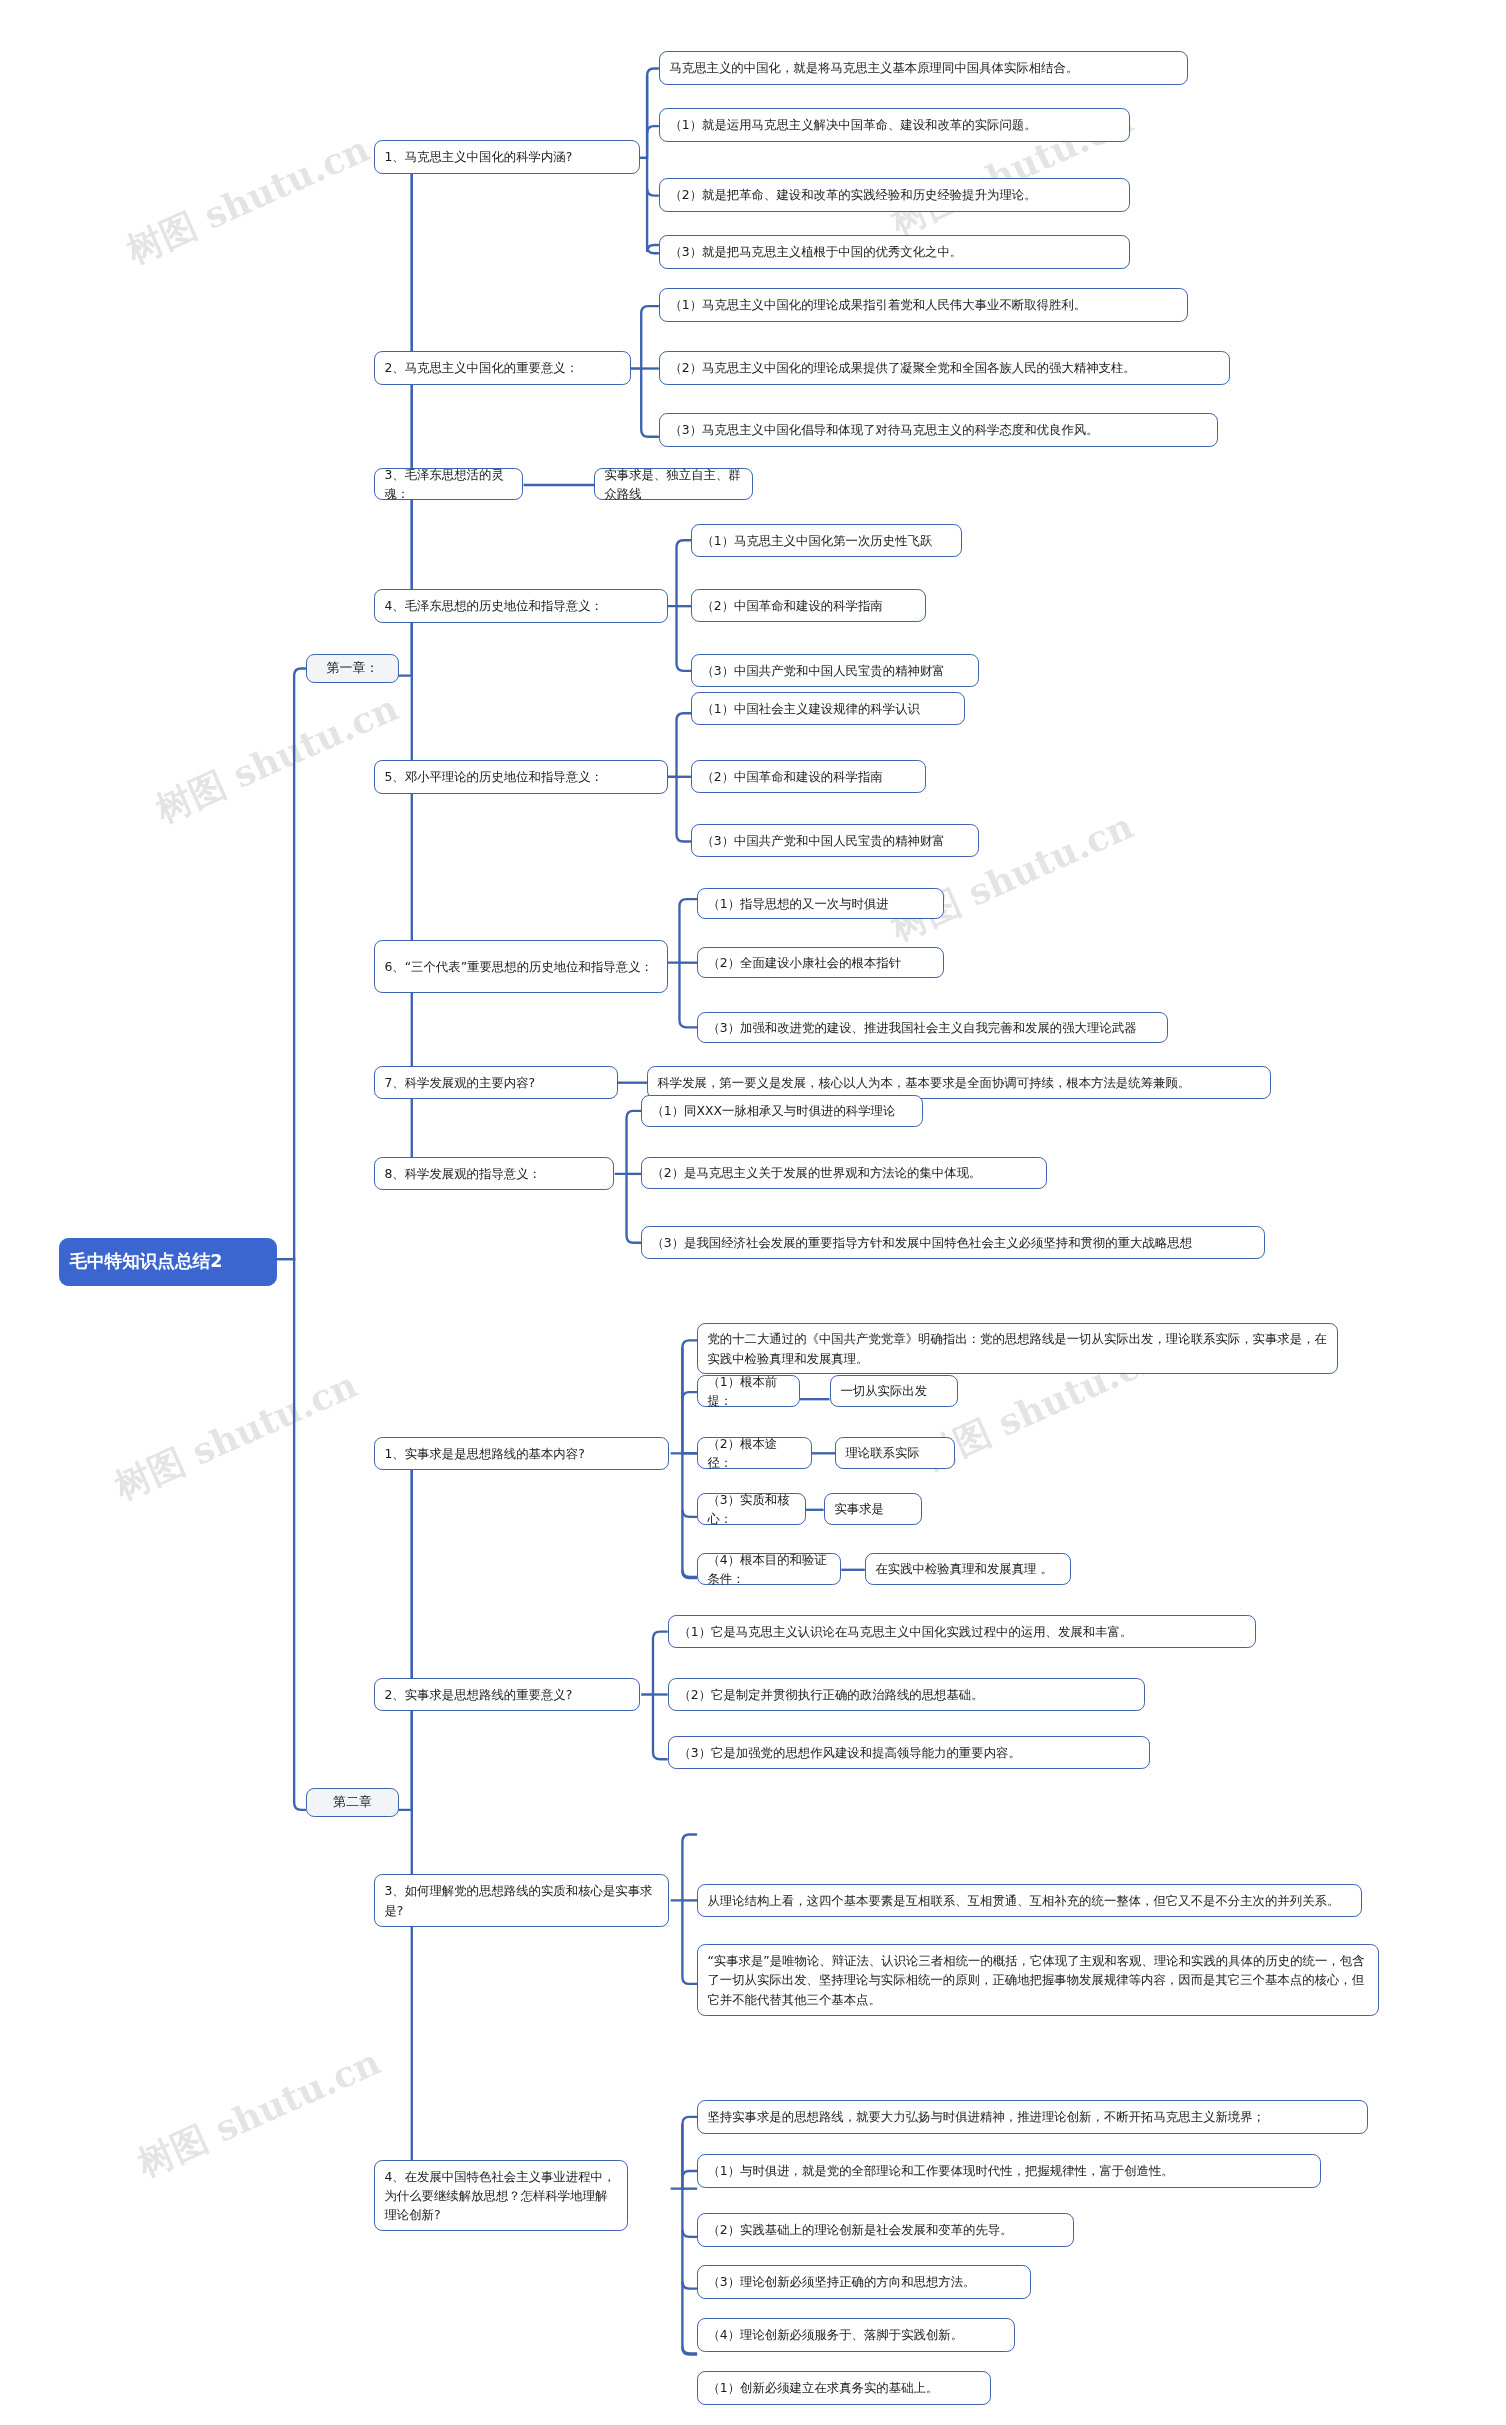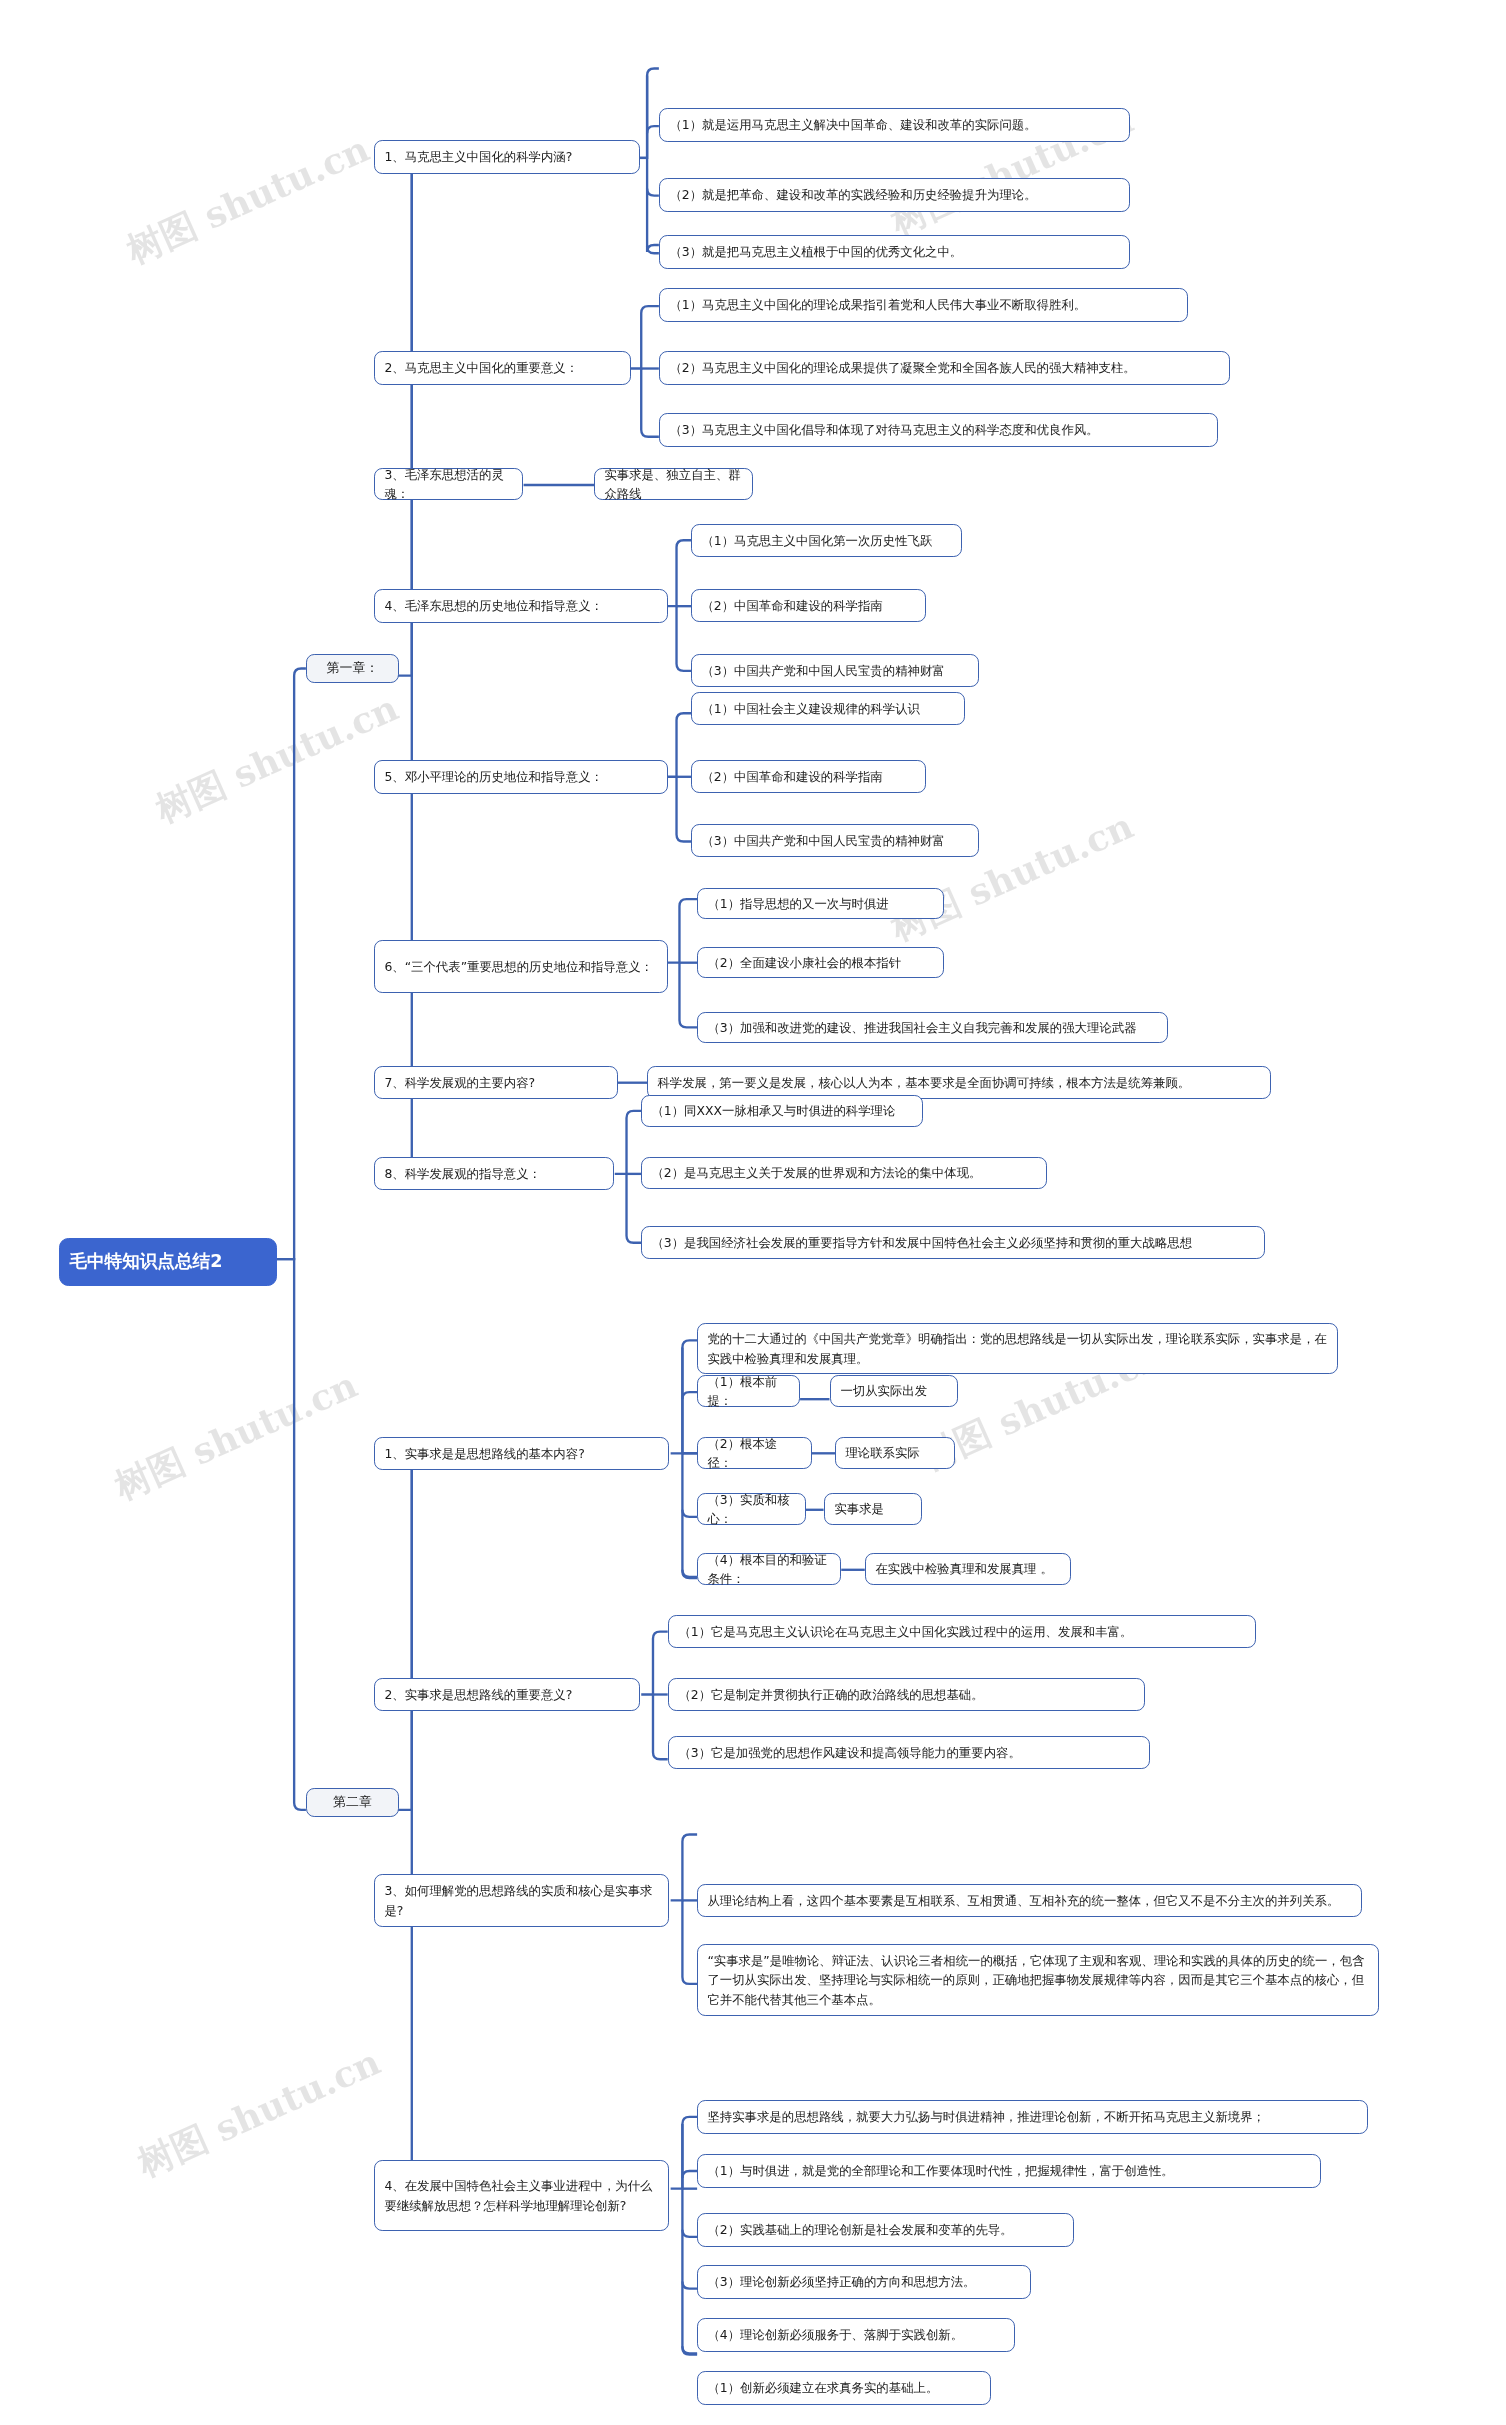--- a/index.html
+++ b/index.html
@@ -146,20 +146,23 @@
     <span>毛中特知识点总结2</span>
   </div>
 
   <div class="node chapter" style="left:306px;top:654px;width:93px;height:29px;">
     <span>第一章：</span>
   </div>
 
   <div class="node lvl2" style="left:374px;top:140px;width:266px;height:34px;">
     <span>1、马克思主义中国化的科学内涵?</span>
   </div>
+  <div class="node lvl3" style="left:659px;top:51px;width:529px;height:34px;">
+    <span>马克思主义的中国化，就是将马克思主义基本原理同中国具体实际相结合。</span>
+  </div>
   <div class="node lvl3" style="left:659px;top:108px;width:471px;height:34px;">
     <span>（1）就是运用马克思主义解决中国革命、建设和改革的实际问题。</span>
   </div>
   <div class="node lvl3" style="left:659px;top:178px;width:471px;height:34px;">
     <span>（2）就是把革命、建设和改革的实践经验和历史经验提升为理论。</span>
   </div>
   <div class="node lvl3" style="left:659px;top:235px;width:471px;height:34px;">
     <span>（3）就是把马克思主义植根于中国的优秀文化之中。</span>
   </div>
 
@@ -297,21 +300,21 @@
   <div class="node lvl2" style="left:374px;top:1874px;width:295px;height:53px;">
     <span>3、如何理解党的思想路线的实质和核心是实事求是?</span>
   </div>
   <div class="node lvl3" style="left:697px;top:1884px;width:665px;height:33px;">
     <span>从理论结构上看，这四个基本要素是互相联系、互相贯通、互相补充的统一整体，但它又不是不分主次的并列关系。</span>
   </div>
   <div class="node lvl3" style="left:697px;top:1944px;width:682px;height:72px;">
     <span>“实事求是”是唯物论、辩证法、认识论三者相统一的概括，它体现了主观和客观、理论和实践的具体的历史的统一，包含了一切从实际出发、坚持理论与实际相统一的原则，正确地把握事物发展规律等内容，因而是其它三个基本点的核心，但它并不能代替其他三个基本点。</span>
   </div>
 
-  <div class="node lvl2" style="left:374px;top:2160px;width:295px;height:71px;">
+  <div class="node lvl2" style="left:374px;top:2160px;width:254px;height:71px;">
     <span>4、在发展中国特色社会主义事业进程中，为什么要继续解放思想？怎样科学地理解理论创新?</span>
   </div>
   <div class="node lvl3" style="left:697px;top:2100px;width:671px;height:34px;">
     <span>坚持实事求是的思想路线，就要大力弘扬与时俱进精神，推进理论创新，不断开拓马克思主义新境界；</span>
   </div>
   <div class="node lvl3" style="left:697px;top:2154px;width:624px;height:34px;">
     <span>（1）与时俱进，就是党的全部理论和工作要体现时代性，把握规律性，富于创造性。</span>
   </div>
   <div class="node lvl3" style="left:697px;top:2213px;width:377px;height:34px;">
     <span>（2）实践基础上的理论创新是社会发展和变革的先导。</span>

